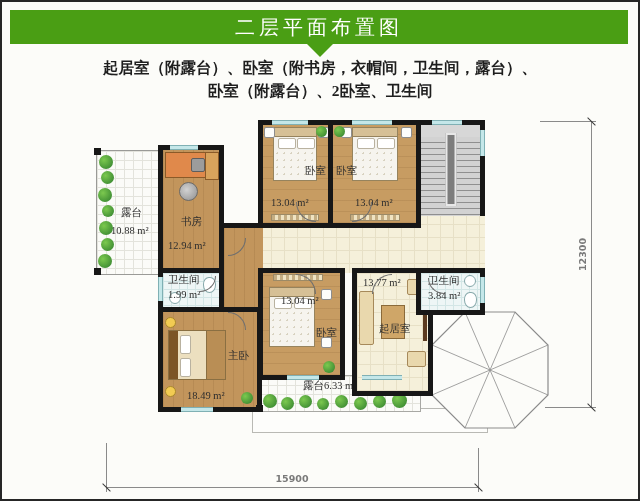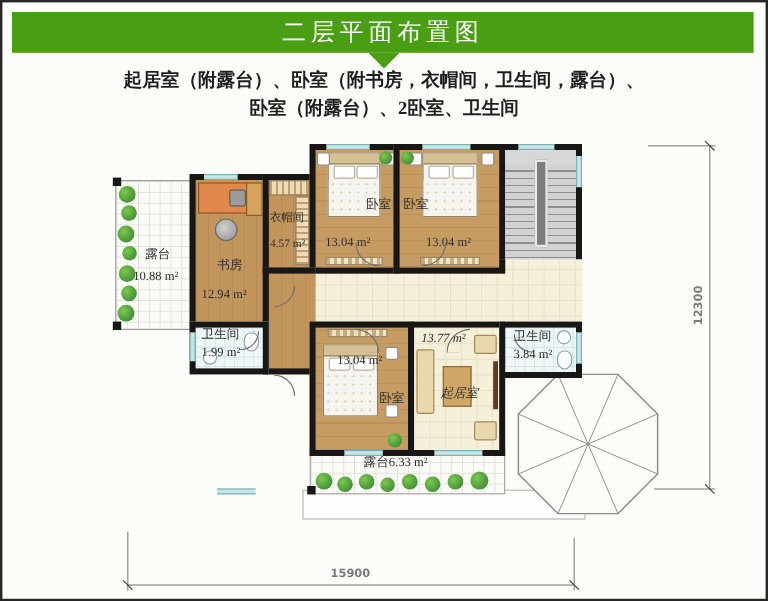--- a/index.html
+++ b/index.html
@@ -136,26 +136,20 @@
 
   <div class="room wood-b" style="left:158px;top:145px;width:66px;height:156px;">
     <div class="desk" style="left:2px;top:2px;width:40px;height:24px;"></div>
     <div class="screen" style="left:28px;top:8px;width:12px;height:12px;"></div>
     <div class="chair" style="left:16px;top:32px;width:17px;height:17px;"></div>
     <div class="shelf" style="left:42px;top:2px;width:12px;height:26px;"></div>
     <div class="lbl" style="left:18px;top:66px;">书房</div>
     <div class="lbl" style="left:5px;top:90px;">12.94 m²</div>
   </div>
 
-  <div class="room wood-b" style="left:219px;top:145px;width:44px;height:83px;">
-    <div class="hatch-h" style="left:0;top:0;width:34px;height:13px;"></div>
-    <div class="hatch-v" style="left:22px;top:13px;width:12px;height:58px;"></div>
-    <div class="lbl" style="left:1px;top:26px;font-size:9.5px;">衣帽间</div>
-    <div class="lbl" style="left:1px;top:48px;font-size:9.5px;">4.57 m²</div>
-  </div>
 
   <div class="room wood-a" style="left:258px;top:120px;width:75px;height:108px;">
     <div class="bed" style="left:10px;top:2px;width:44px;height:54px;">
       <div class="hb"></div>
       <div class="pw" style="left:4px;"></div>
       <div class="pw" style="left:23px;"></div>
       <div class="dv"></div>
     </div>
     <div class="ns" style="left:1px;top:2px;"></div>
     <div class="ns" style="left:55px;top:2px;"></div>
@@ -188,37 +182,50 @@
 
   <div class="room wood-b" style="left:219px;top:223px;width:44px;height:89px;border-right:none;"></div>
 
   <div class="room tile-b" style="left:158px;top:268px;width:66px;height:44px;">
     <div class="wc" style="right:3px;top:4px;"></div>
     <div class="sink" style="left:6px;bottom:3px;"></div>
     <div class="lbl" style="left:5px;top:1px;">卫生间</div>
     <div class="lbl" style="left:5px;top:16px;">1.99 m²</div>
   </div>
 
+  <div class="room wood-b" style="left:158px;top:307px;width:104px;height:105px;">
+    <div class="bedh" style="left:5px;top:18px;width:58px;height:50px;">
+      <div class="hbv"></div>
+      <div class="pwv" style="top:4px;"></div>
+      <div class="pwv" style="top:27px;"></div>
+      <div class="dvv"></div>
+    </div>
+    <div class="lamp" style="left:2px;top:5px;"></div>
+    <div class="lamp" style="left:2px;top:74px;"></div>
+    <div class="plant" style="left:78px;top:80px;width:12px;height:12px;"></div>
+    <div class="lbl" style="right:8px;top:38px;">主卧</div>
+    <div class="lbl" style="left:24px;top:78px;">18.49 m²</div>
+  </div>
 
   <div class="room wood-a" style="left:258px;top:268px;width:87px;height:112px;">
     <div class="rad" style="left:10px;top:1px;width:50px;"></div>
     <div class="bed" style="left:6px;top:14px;width:46px;height:60px;">
       <div class="hb"></div>
       <div class="pw" style="left:4px;"></div>
       <div class="pw" style="left:24px;"></div>
       <div class="dv"></div>
     </div>
     <div class="ns" style="left:58px;top:16px;"></div>
     <div class="ns" style="left:58px;top:64px;"></div>
     <div class="plant" style="left:60px;top:88px;width:12px;height:12px;"></div>
     <div class="lbl" style="left:18px;top:22px;">13.04 m²</div>
     <div class="lbl" style="right:3px;top:54px;">卧室</div>
   </div>
 
-  <div class="room cream" style="left:340px;top:268px;width:81px;height:112px;font-style:italic;">
+  <div class="room cream" style="left:352px;top:268px;width:81px;height:128px;">
     <div class="sofa" style="left:2px;top:18px;width:13px;height:52px;"></div>
     <div class="sofa" style="left:50px;top:6px;width:17px;height:14px;"></div>
     <div class="sofa" style="left:50px;top:78px;width:17px;height:14px;"></div>
     <div class="ctable" style="left:24px;top:32px;width:22px;height:32px;"></div>
     <div class="tv" style="right:1px;top:28px;width:4px;height:40px;"></div>
     <div class="lbl" style="left:6px;top:4px;">13.77 m²</div>
     <div class="lbl" style="left:22px;top:50px;">起居室</div>
   </div>
 
   <div class="room tile-b" style="left:416px;top:268px;width:69px;height:47px;">

